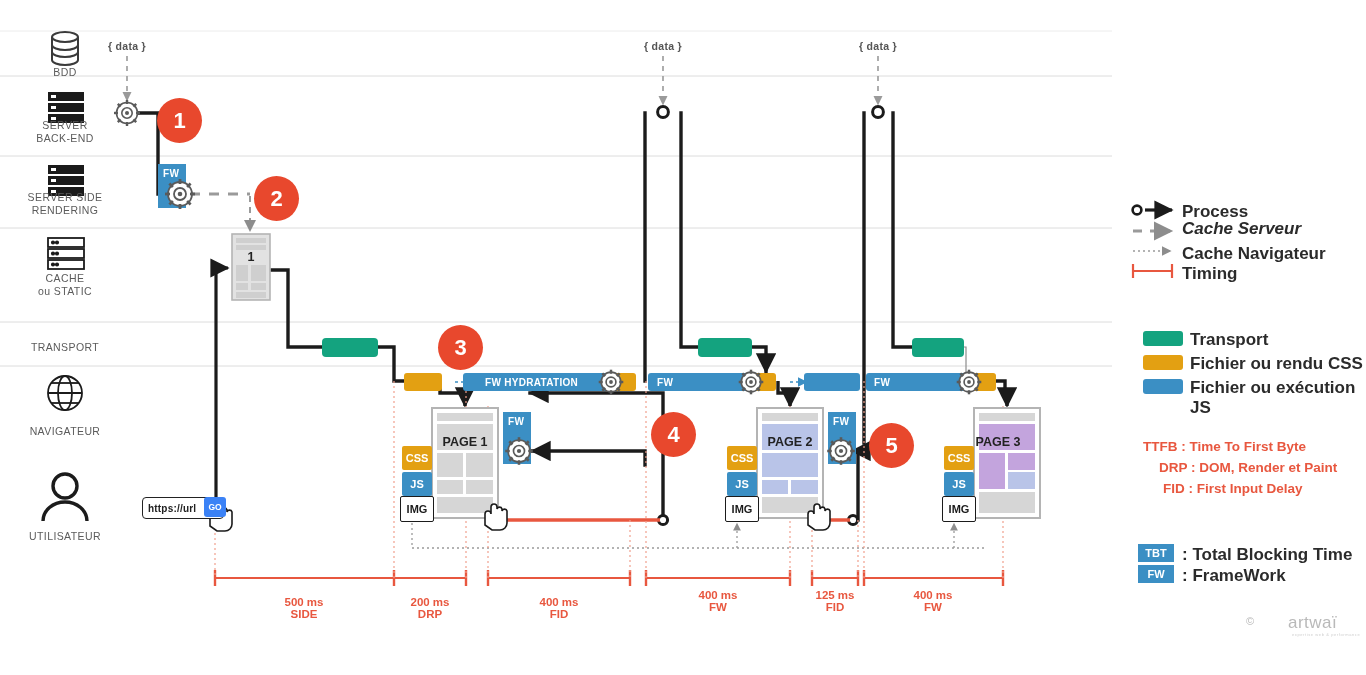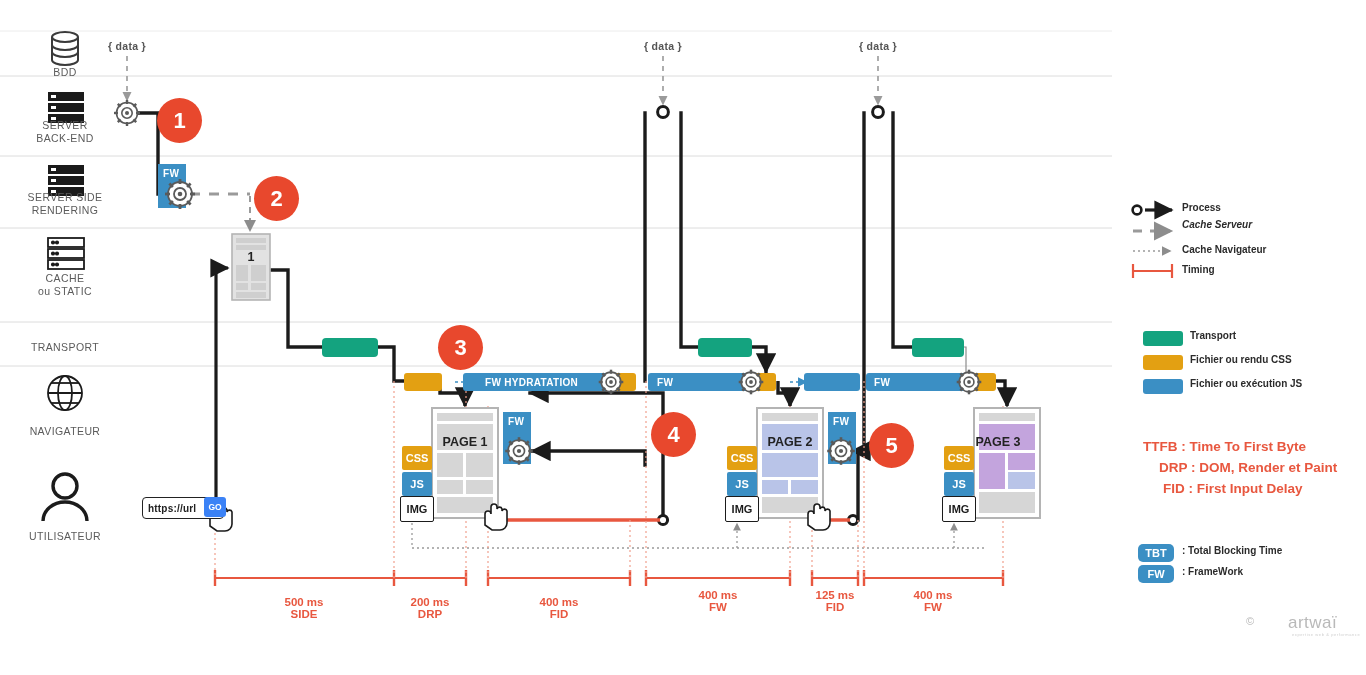--- a/index.html
+++ b/index.html
@@ -2,35 +2,35 @@
 <html><head>
 <meta charset="utf-8">
 <style>
   html,body{margin:0;padding:0;background:#fff;}
   body{width:1366px;height:675px;font-family:"Liberation Sans",sans-serif;position:relative;overflow:hidden;}
   #stage{position:absolute;left:0;top:0;width:1366px;height:675px;}
   svg#canvas{position:absolute;left:0;top:0;}
   .lbl{position:absolute;color:#5b5b5b;font-size:10.5px;letter-spacing:.4px;text-align:center;line-height:13px;}
   .num{position:absolute;border-radius:50%;background:#e8482d;color:#fff;font-weight:bold;
         display:flex;align-items:center;justify-content:center;font-size:22px;}
-  .legend-txt{position:absolute;font-weight:bold;font-size:10px;color:#2b2b2b;}
+  .legend-txt{position:absolute;font-weight:bold;font-size:17px;color:#2b2b2b;}
   .legend-swatch{position:absolute;border-radius:3px;}
   .redtxt{position:absolute;color:#e8573f;font-weight:bold;font-size:13.5px;white-space:nowrap;}
   .tms{position:absolute;color:#e8573f;font-weight:bold;font-size:11.5px;text-align:center;white-space:nowrap;}
   .barlabel{position:absolute;color:#fff;font-weight:bold;font-size:10px;letter-spacing:.3px;}
   .tag{position:absolute;color:#fff;font-weight:bold;font-size:11px;display:flex;
        align-items:center;justify-content:center;border-radius:2px;}
   .pagename{position:absolute;font-weight:bold;font-size:12.5px;color:#222;text-align:center;}
   .dataLbl{position:absolute;font-size:10.5px;font-weight:bold;color:#555;letter-spacing:.3px;}
   .urlbox{position:absolute;border:1.6px solid #222;border-radius:4px;background:#fff;height:20px;
           display:flex;align-items:center;}
   .urltxt{font-size:10px;font-weight:bold;color:#222;padding-left:5px;letter-spacing:.2px;}
   .gobtn{background:#3b82f6;color:#fff;font-size:8.5px;font-weight:bold;height:20px;width:22px;
          display:flex;align-items:center;justify-content:center;border-radius:3px;}
-  .tbt{position:absolute;background:#3b8fc4;color:#fff;font-weight:bold;font-size:11px;border-radius:5px;
+  .tbt{position:absolute;background:#3b8fc4;color:#fff;font-weight:bold;font-size:11px;border-radius:0;
        display:flex;align-items:center;justify-content:center;}
   .brand{position:absolute;color:#b9b9b9;font-size:17px;letter-spacing:.5px;}
   .brandsub{position:absolute;color:#cfcfcf;font-size:4px;letter-spacing:.6px;}
 </style>
 </head>
 <body>
 
 <div id="stage">
 
 <svg id="canvas" width="1366" height="675">

